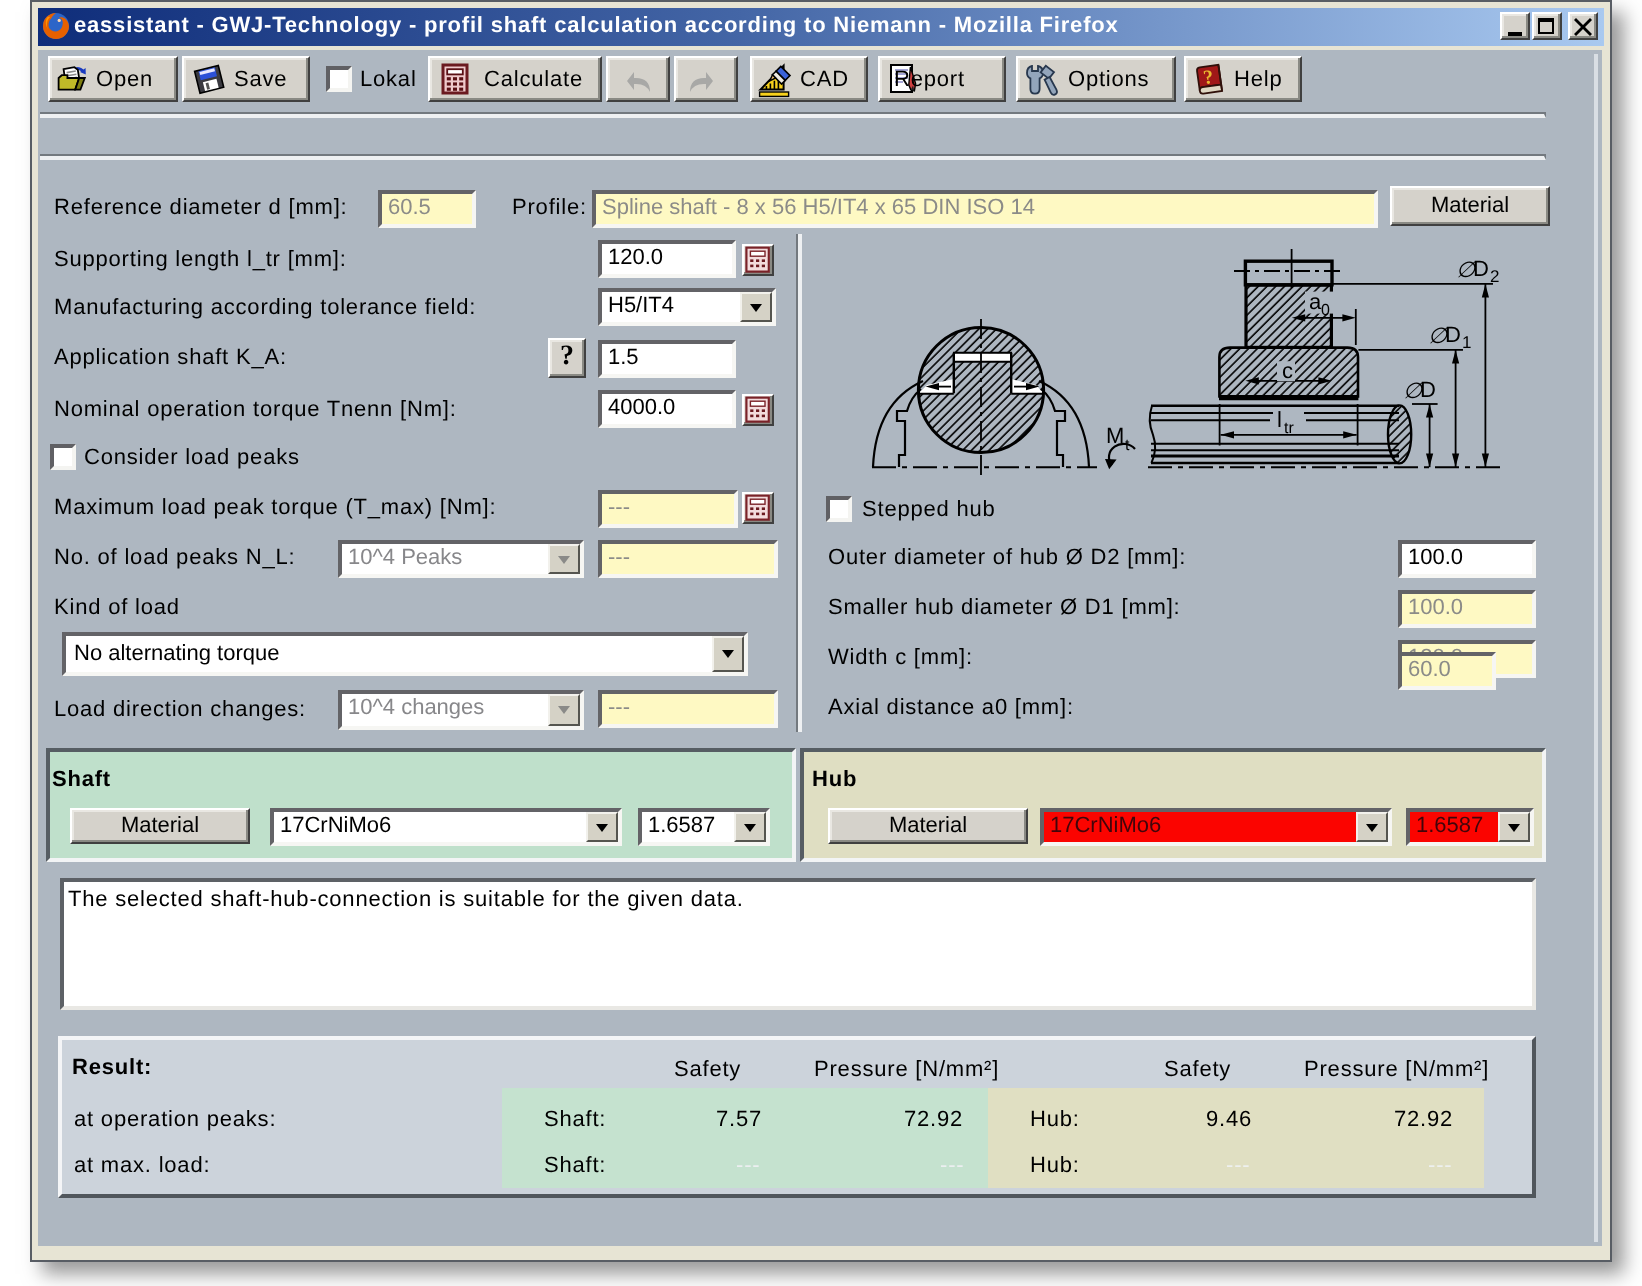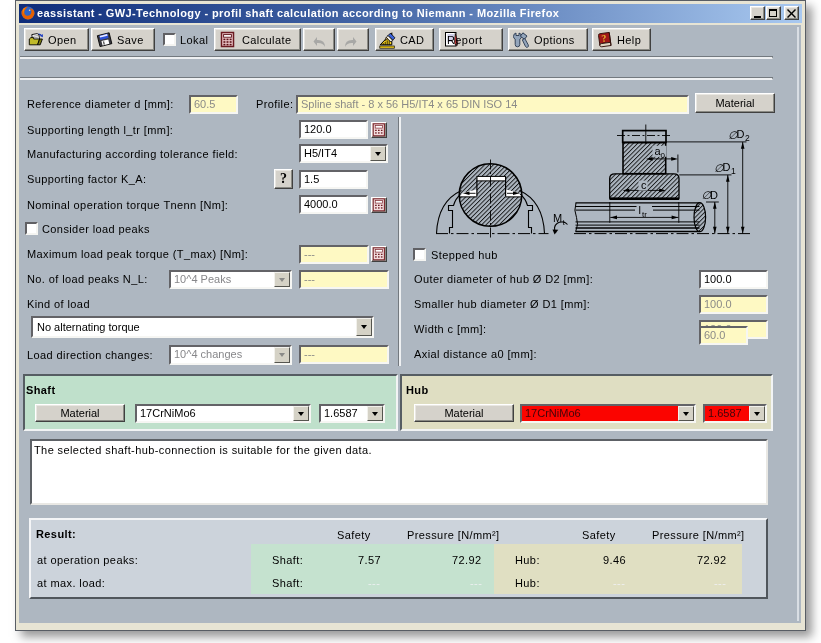--- a/index.html
+++ b/index.html
@@ -182,21 +182,21 @@
 </g>
 </svg>
     </div>
 
 <div class="lbl" style="left:27px; top:148px;">Manufacturing according tolerance field:</div>
 <div class="combo" style="left:299px; top:144px; width:89px; height:19px;">
       <span style="position:absolute;left:3px;top:1px;">H5/IT4</span>
       <div class="cArrow" style="width:16px;"></div>
     </div>
 
-<div class="lbl" style="left:27px; top:173px;">Supporting factor K_A:</div>
+<div class="lbl" style="left:27px; top:173px;">Application shaft K_A:</div>
 <div class="btn" style="left:274px; top:169px; width:19px; height:20px; font-weight:bold; font-family:'Liberation Serif',serif; font-size:14px; padding-top:1px;">?</div>
 <div class="inp" style="left:299px; top:170px; width:69px; height:19px;">1.5</div>
 
 <div class="lbl" style="left:27px; top:199px;">Nominal operation torque Tnenn [Nm]:</div>
 <div class="inp" style="left:299px; top:195px; width:69px; height:19px;">4000.0</div>
 <div class="btn calcbtn" style="left:371px; top:197px; width:16px; height:16px; background:#e2e7ee;">
       <svg width="14" height="14" viewBox="0 0 14 14" style="position:absolute;left:0px;top:0px;">
 <rect x="1.2" y="0.8" width="11.2" height="12" fill="#f3dcdd" stroke="#7a2228" stroke-width="1.1"></rect>
 <rect x="3.2" y="2.6" width="7.3" height="2.5" fill="#fff" stroke="#7a2228" stroke-width="0.7"></rect>
 <g fill="#6b1a20">

